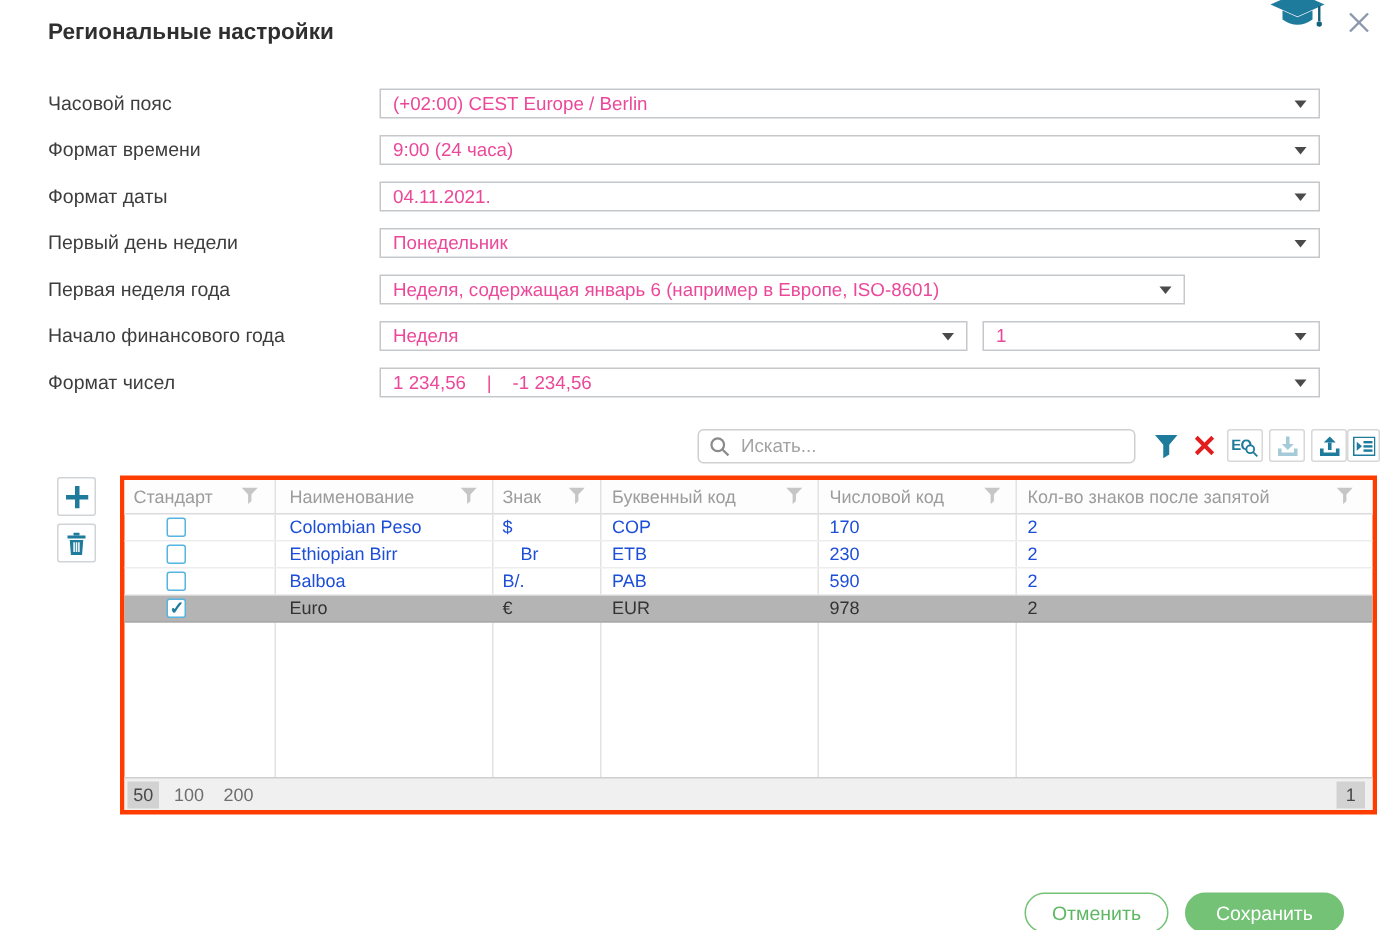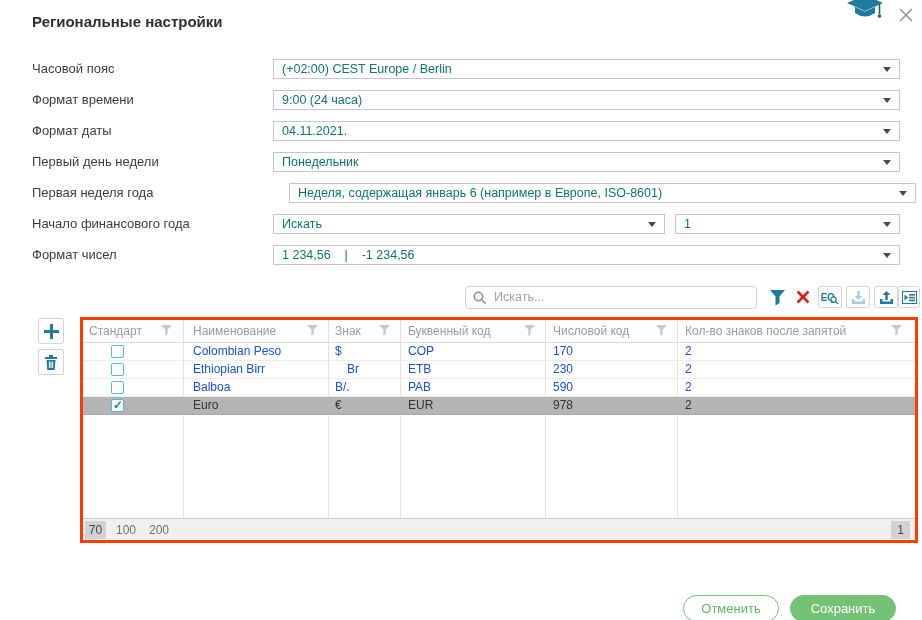--- a/index.html
+++ b/index.html
@@ -11,22 +11,22 @@
   .title { position:absolute; left:32px; top:13px; font-size:15px; font-weight:bold; color:#2f2f2f; }
 
   
   .cap { position:absolute; left:846px; top:-7px; }
   .close { position:absolute; left:898px; top:7px; cursor:pointer; }
 
   
   .f-row { position:absolute; left:32px; width:848px; height:20px; }
   .f-label { position:absolute; left:0; top:0; line-height:20px; font-size:13px; color:#3d3d3d; }
   .sel { position:absolute; top:0; height:20px; border:1px solid #c4c8cb; background:#fff;
-         font-size:12.5px; line-height:18px; color:#0f766e; padding:0 22px 0 8px;
-         white-space:nowrap; overflow:hidden; cursor:pointer;margin-left:20px; }
+         font-size:12.5px; line-height:18px; color:#ec4899; padding:0 22px 0 8px;
+         white-space:nowrap; overflow:hidden; cursor:pointer; }
   .sel .caret { position:absolute; right:8px; top:7px; width:0; height:0;
                 border-left:4px solid transparent; border-right:4px solid transparent;
                 border-top:5px solid #4a4a4a; }
   .pre { white-space:pre; }
 
   
   .search { position:absolute; left:465px; top:286px; width:292px; height:23px;
             border:1px solid #cfcfcf; border-radius:4px; background:#fff; }
   .search .mag { position:absolute; left:7px; top:4px; }
   .search .ph { position:absolute; left:28px; top:0; line-height:21px; font-size:12.5px; color:#a3a3a3; }
@@ -112,28 +112,28 @@
     </div>
   </div>
   <div class="f-row" style="top:152px">
     <span class="f-label">Первый день недели</span>
     <div class="sel" style="left:221px;width:627px">
       <span>Понедельник</span><span class="caret"></span>
     </div>
   </div>
   <div class="f-row" style="top:183px">
     <span class="f-label">Первая неделя года</span>
-    <div class="sel" style="left:237px;width:627px">
+    <div class="sel" style="left:221px;width:537px">
       <span>Неделя, содержащая январь 6 (например в Европе, ISO-8601)</span><span class="caret"></span>
     </div>
   </div>
   <div class="f-row" style="top:214px">
     <span class="f-label">Начало финансового года</span>
     <div class="sel" style="left:221px;width:392px">
-      <span>Искать</span><span class="caret"></span>
+      <span>Неделя</span><span class="caret"></span>
     </div>
     <div class="sel" style="left:623px;width:225px">
       <span>1</span><span class="caret"></span>
     </div>
   </div>
   <div class="f-row" style="top:245px">
     <span class="f-label">Формат чисел</span>
     <div class="sel" style="left:221px;width:627px">
       <span class="pre">1 234,56    |    -1 234,56</span><span class="caret"></span>
     </div>
@@ -266,21 +266,21 @@
     <div class="trow hl" style="top:77px">
       <span class="cb checked"></span>
       <span class="td" style="left:110px">Euro</span>
       <span class="td" style="left:252px">€</span>
       <span class="td" style="left:325px">EUR</span>
       <span class="td" style="left:470px">978</span>
       <span class="td" style="left:602px">2</span>
     </div>
 
     <div class="pag">
-      <span class="psize active" style="left:2px">70</span>
+      <span class="psize active" style="left:2px">50</span>
       <span class="psize" style="left:30px">100</span>
       <span class="psize" style="left:63px">200</span>
       <span class="pg-btn">1</span>
     </div>
   </div>
 
   <div class="btn btn-cancel">Отменить</div>
   <div class="btn btn-save">Сохранить</div>
 
 </div>

